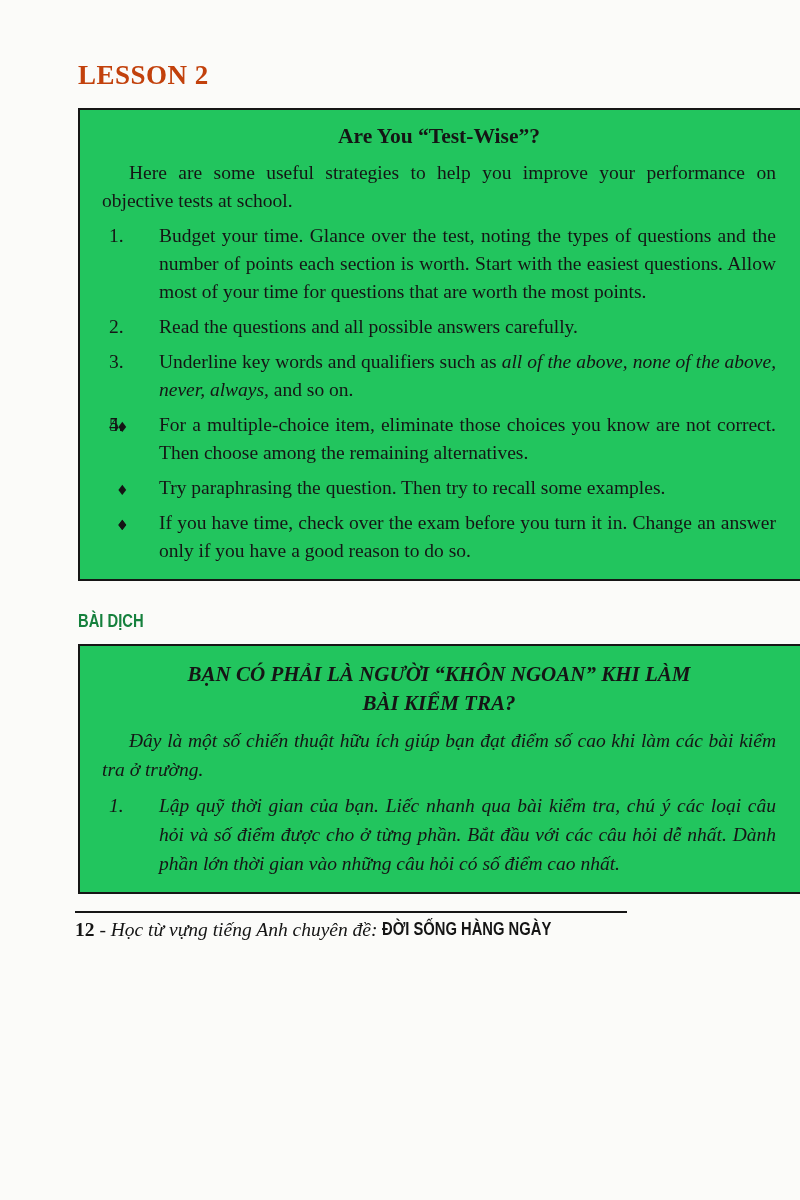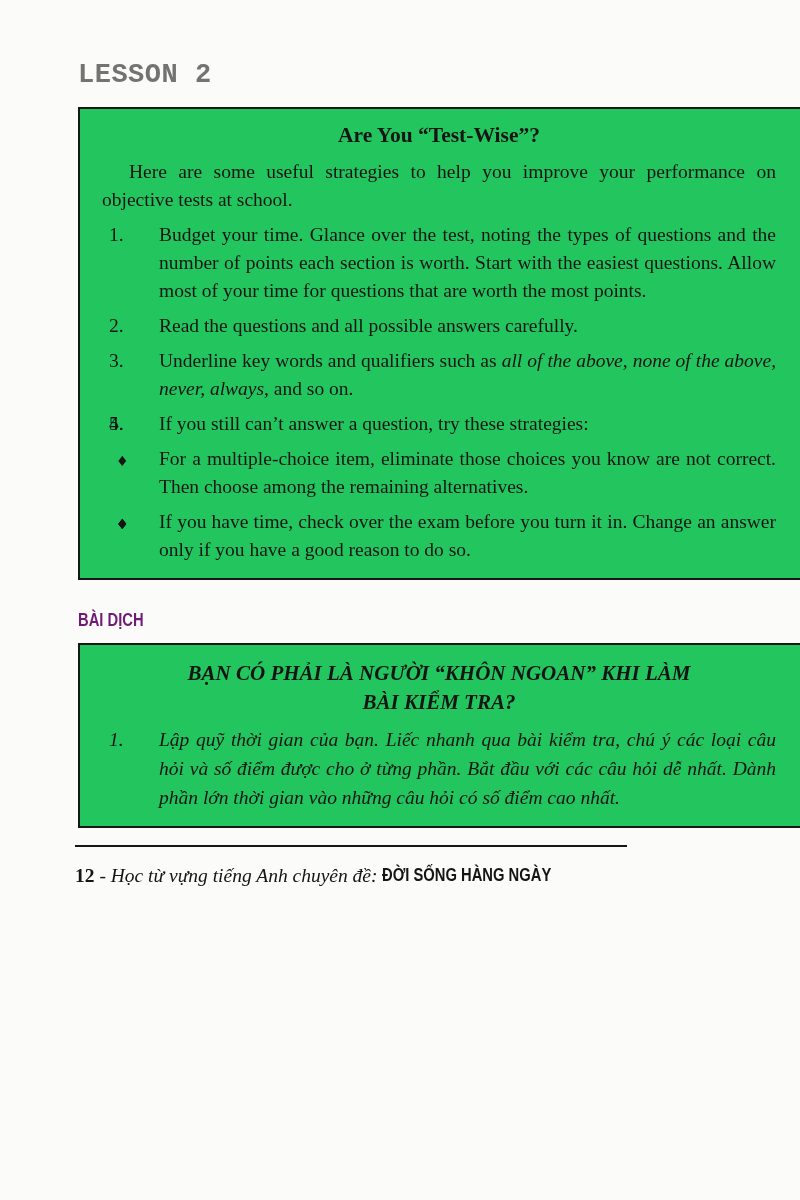--- a/index.html
+++ b/index.html
@@ -5,25 +5,25 @@
   html,body{margin:0;padding:0;}
   body{
     width:800px;height:1200px;
     background:#fbfbf9;
     color:#151515;
     font-family:"Liberation Serif","DejaVu Serif",serif;
     overflow:hidden;
   }
   .lesson-heading{
     margin:60px 0 0 78px;
-    font-family:Liberation Mono, monospace;
+    font-family:Liberation Serif, serif;
     font-weight:bold;
     font-size:27px;
     letter-spacing:0.5px;
-    color:#737373;
+    color:#c2410c;
   }
   .frame-box{
     box-sizing:border-box;
     margin-left:78px;
     width:724px;
     border:2.5px solid #161616;
     padding:10px 24px 14px 22px;
     background:#22c55e;
   }
   .box-en{margin-top:17px;}
@@ -64,21 +64,21 @@
     display:inline-block;
     font-family:"Liberation Sans","DejaVu Sans",sans-serif;
     font-weight:bold;
     transform:scaleX(0.82);
     transform-origin:left center;
     white-space:nowrap;
   }
   .translation-label{
     margin:30px 0 0 78px;
     font-size:18px;
-    color:#701a75;
+    color:#15803d;
   }
   .box-vn{margin-top:12px;font-style:italic;}
   .box-vn .box-title{
     text-align:center;
     font-weight:bold;
     font-size:21px;
     line-height:29px;
     margin:4px 0 8px 0;
   }
   .box-vn .intro{
@@ -86,21 +86,21 @@
     line-height:29px;
     text-align:justify;
     text-indent:27px;
     margin:0 0 4px 0;
   }
   .box-vn .li{line-height:29px;}
   .footer{
     margin:17px 0 0 75px;
     width:552px;
     border-top:2.5px solid #161616;
-    padding-top:18px;
+    padding-top:6px;
     font-size:19.5px;
     white-space:nowrap;
   }
   .footer .page-num{font-weight:bold;font-style:normal;}
   .footer .series{font-style:italic;}
   .footer .topic{font-size:18px;vertical-align:1px;}
   i{font-style:italic;}
 </style>
 </head>
 <body>
@@ -108,35 +108,36 @@
 <div class="lesson-heading">LESSON 2</div>
 
 <div class="frame-box box-en">
   <div class="box-title">Are You “Test-Wise”?</div>
   <p class="intro">Here are some useful strategies to help you improve your performance on objective tests at school.</p>
   <div id="en-items">
       <div class="li"><span class="marker">1.</span><span class="li-text"><span>Budget your time. Glance over the test, noting the types of questions and the number of points each section is worth. Start with the easiest questions. Allow most of your time for questions that are worth the most points.</span></span></div>
       <div class="li"><span class="marker">2.</span><span class="li-text"><span>Read the questions and all possible answers carefully.</span></span></div>
       <div class="li"><span class="marker">3.</span><span class="li-text"><span>Underline key words and qualifiers such as </span><i>all of the above, none of the above, never, always,</i><span> and so on.</span></span></div>
       <div class="li"><span class="marker">4.</span></div>
-      <div class="li"><span class="marker">5.</span><span class="li-text"><span>If you still can’t answer a question, try these strategies:</span></span></div>
+      <div class="li"><span class="marker">5.</span></div>
       <div class="li bullet"><span class="marker">♦</span><span class="li-text"><span>For a multiple-choice item, eliminate those choices you know are not correct. Then choose among the remaining alternatives.</span></span></div>
-      <div class="li bullet"><span class="marker">♦</span></div>
+      <div class="li bullet"><span class="marker">♦</span><span class="li-text"><span>Try paraphrasing the question. Then try to recall some examples.</span></span></div>
       <div class="li bullet"><span class="marker">♦</span></div>
       <div class="li bullet"><span class="marker">♦</span><span class="li-text"><span>If you have time, check over the exam before you turn it in. Change an answer only if you have a good reason to do so.</span></span></div>
     </div>
 </div>
 
 <div class="translation-label"><span class="condensed">BÀI DỊCH</span></div>
 
 <div class="frame-box box-vn">
   <div class="box-title">
     <span>BẠN CÓ PHẢI LÀ NGƯỜI “KHÔN NGOAN” KHI LÀM</span><br>
     <span>BÀI KIỂM TRA?</span>
   </div>
+  <p class="intro">Đây là một số chiến thuật hữu ích giúp bạn đạt điểm số cao khi làm các bài kiểm tra ở trường.</p>
   <div id="vn-items">
       <div class="li"><span class="marker">1.</span><span class="li-text"><span>Lập quỹ thời gian của bạn. Liếc nhanh qua bài kiểm tra, chú ý các loại câu hỏi và số điểm được cho ở từng phần. Bắt đầu với các câu hỏi dễ nhất. Dành phần lớn thời gian vào những câu hỏi có số điểm cao nhất.</span></span></div>
     </div>
 </div>
 
 <div class="footer">
   <span class="page-num">12</span><span class="series"> - </span><span class="series">Học từ vựng tiếng Anh chuyên đề: </span><span class="condensed topic">ĐỜI SỐNG HÀNG NGÀY</span>
 </div>
 
 </body></html>

